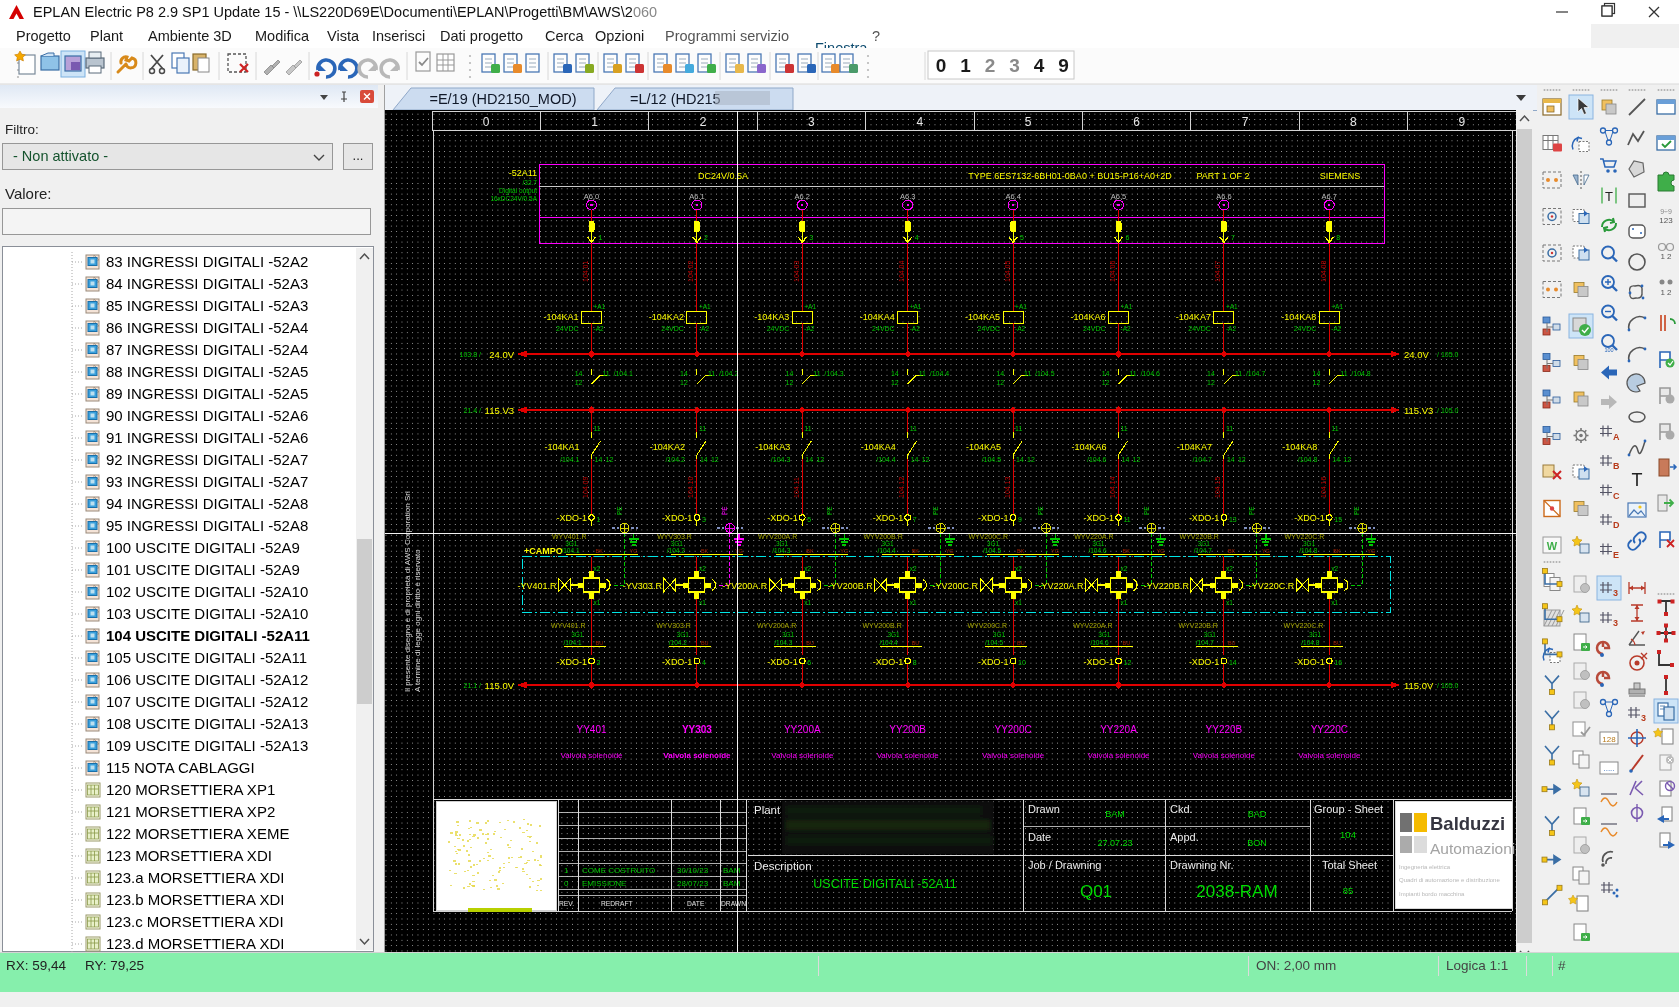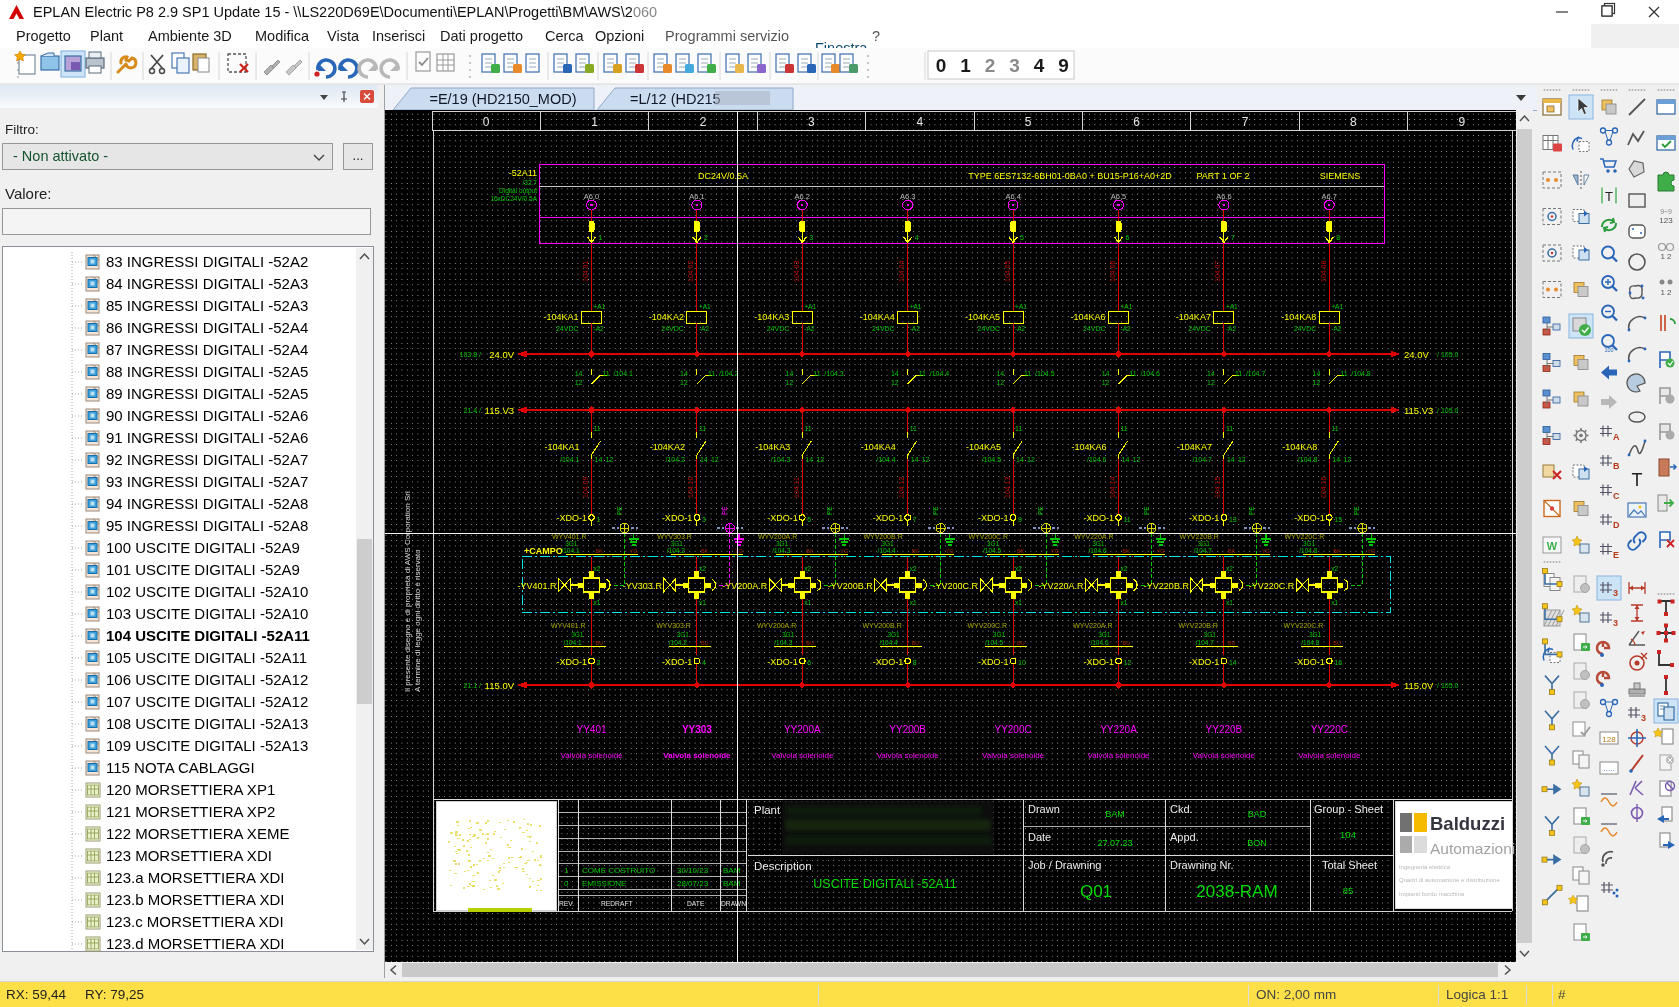--- a/index.html
+++ b/index.html
@@ -1693,21 +1693,21 @@
     <path d="M1668,758 l4,4 m0,-4 l-4,4" fill="none" stroke="#fff" stroke-width="1"></path>
     <rect x="1660" y="781" width="11" height="15" fill="#fff" stroke="#888" stroke-width="1.1"></rect>
     <circle cx="1670" cy="786" r="4.5" fill="none" stroke="#7a5ab0" stroke-width="1.4"></circle>
     <path d="M1667,783 l6,6" fill="none" stroke="#7a5ab0" stroke-width="1.4"></path>
     <rect x="1662" y="807" width="10" height="14" fill="#fff" stroke="#888" stroke-width="1.1"></rect>
     <path d="M1657,819 l7,-4 0,3 5,0 0,2 -5,0 0,3 z" fill="#2a66b8"></path>
     <rect x="1660" y="833" width="10" height="14" fill="#fff" stroke="#888" stroke-width="1.1"></rect>
     <path d="M1675,845 l-7,-4 0,3 -5,0 0,2 5,0 0,3 z" fill="#2a66b8"></path>
 </svg>
 
-<div class="abs" style="left:0;top:981px;width:1679px;height:26px;background:#fde047;border-top:1px solid #d4d4d4;font-size:13.5px;color:#222">
+<div class="abs" style="left:0;top:952px;width:1679px;height:40px;background:#86efac;border-top:1px solid #d4d4d4;font-size:13.5px;color:#222">
   <span class="abs" style="left:6px;top:5px">RX: 59,44</span>
   <span class="abs" style="left:85px;top:5px">RY: 79,25</span>
   <span class="abs" style="left:1256px;top:5px;color:#444">ON: 2,00 mm</span>
   <span class="abs" style="left:1446px;top:5px;color:#444">Logica 1:1</span>
   <span class="abs" style="left:1558px;top:5px;color:#444">#</span>
   <div class="abs" style="left:818px;top:3px;width:1px;height:20px;background:#dcdcdc"></div>
   <div class="abs" style="left:1248px;top:3px;width:1px;height:20px;background:#dcdcdc"></div>
   <div class="abs" style="left:1438px;top:3px;width:1px;height:20px;background:#dcdcdc"></div>
   <div class="abs" style="left:1526px;top:3px;width:1px;height:20px;background:#dcdcdc"></div>
   <div class="abs" style="left:1552px;top:3px;width:1px;height:20px;background:#dcdcdc"></div>

